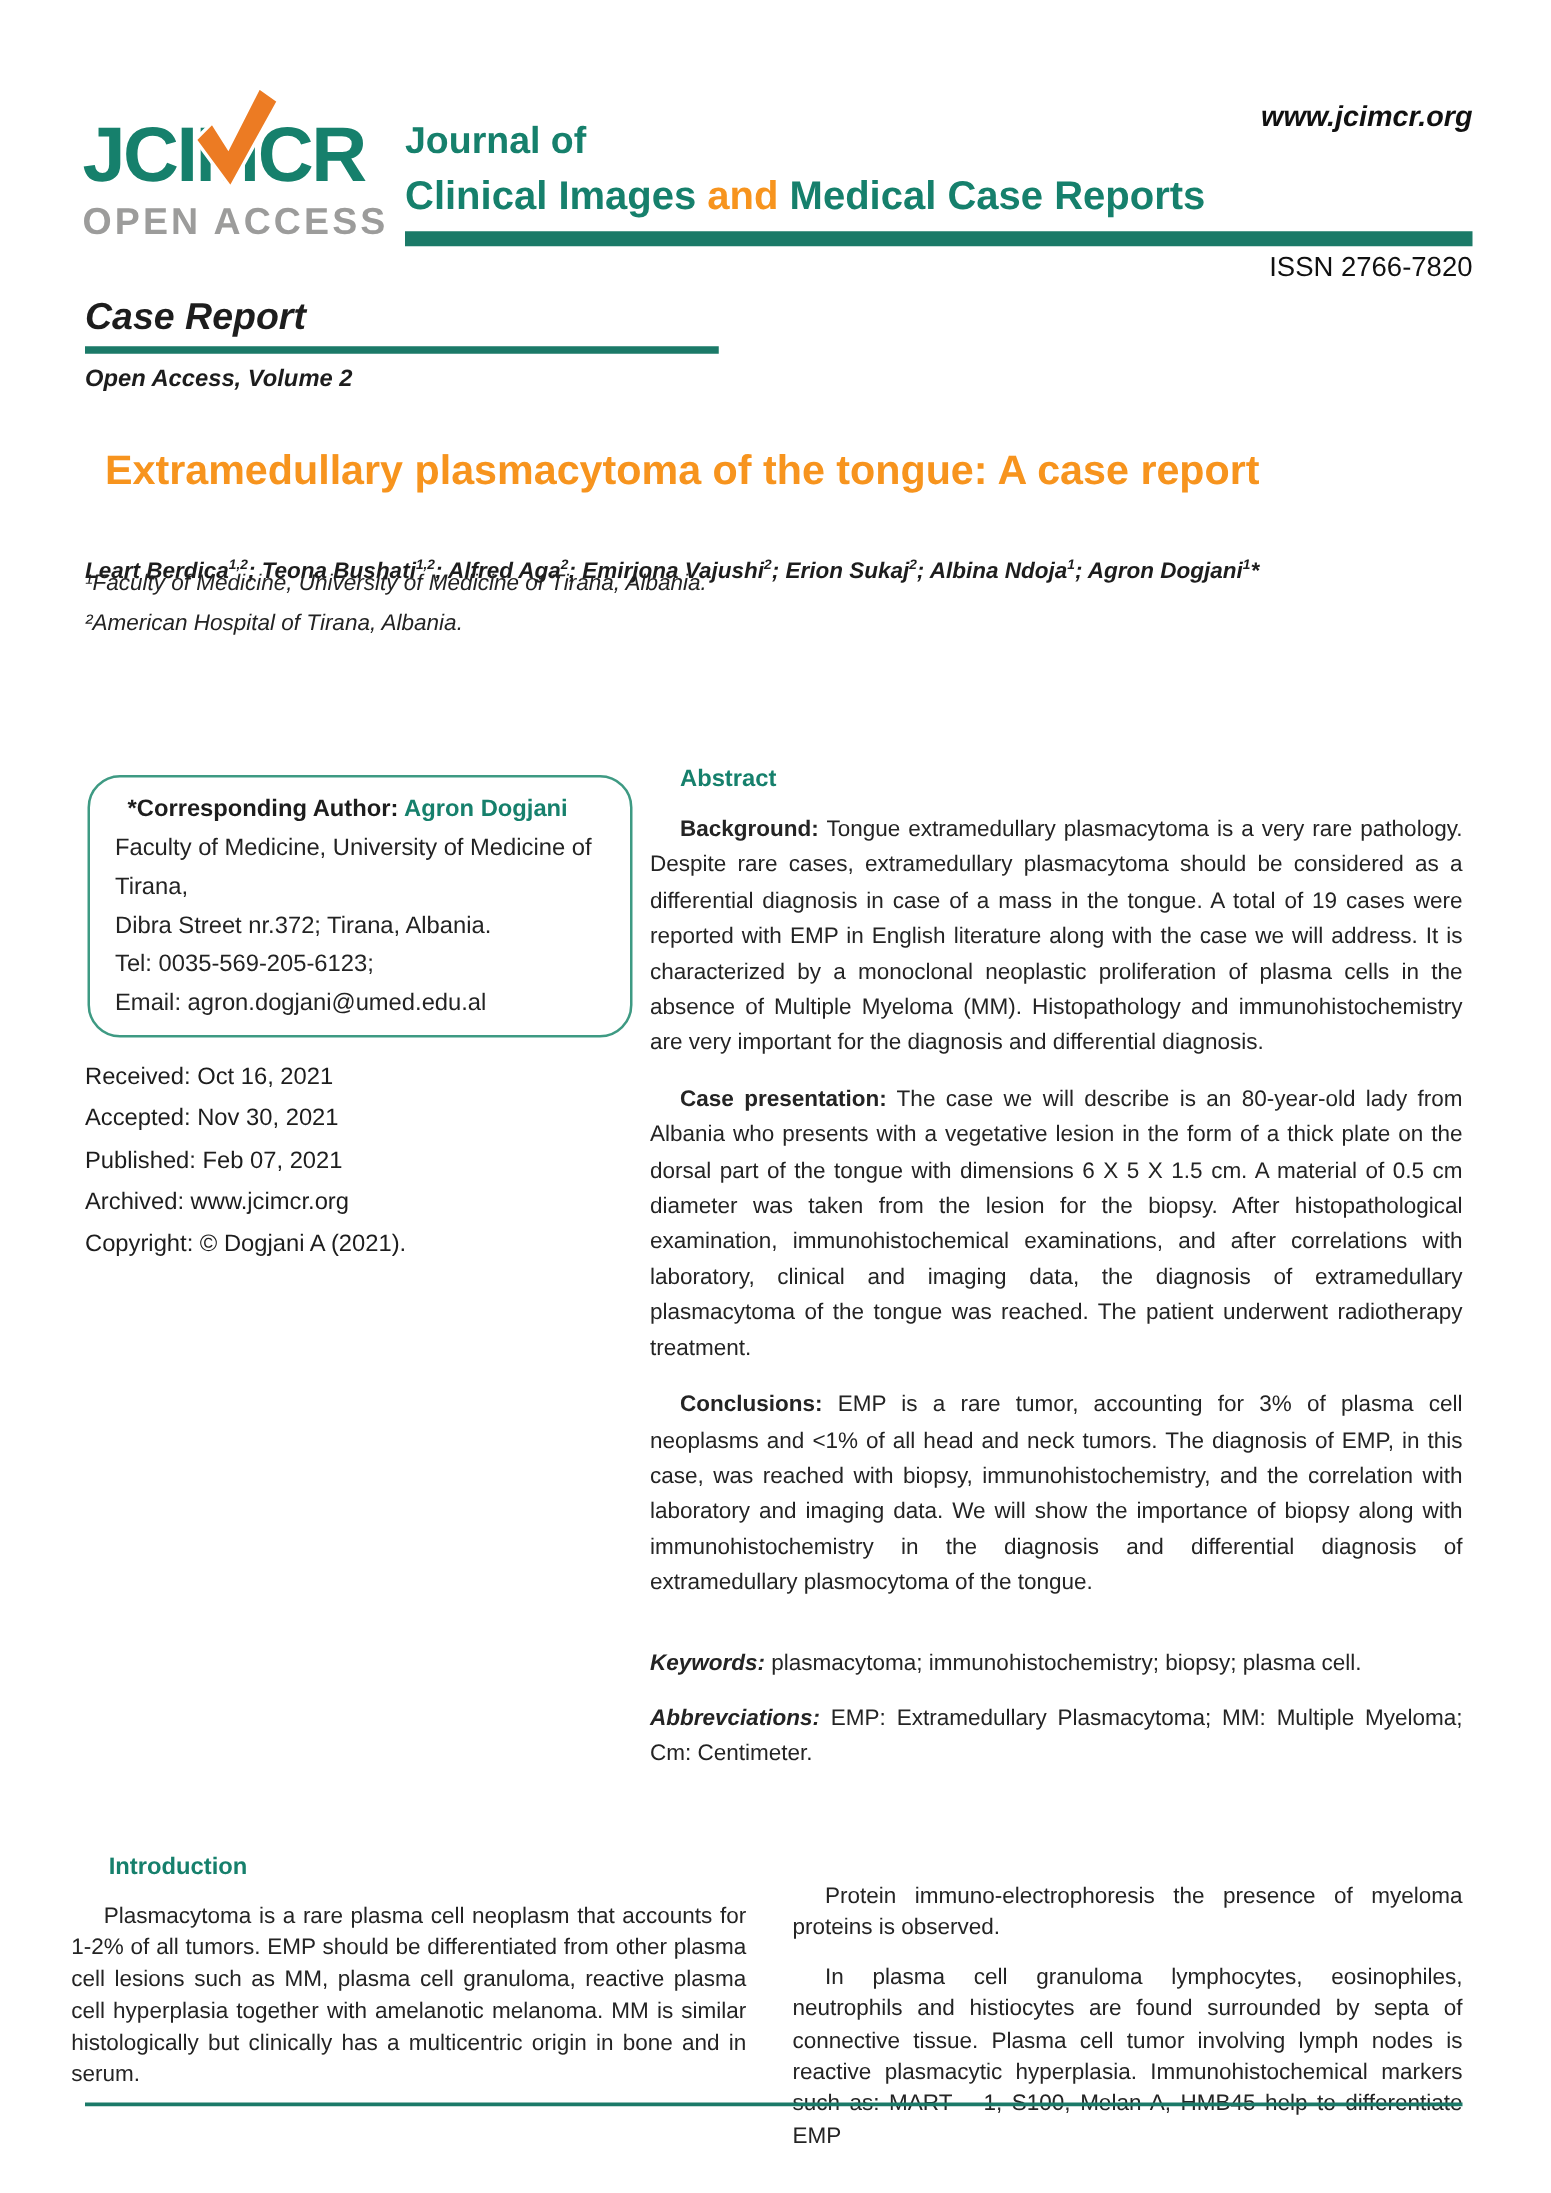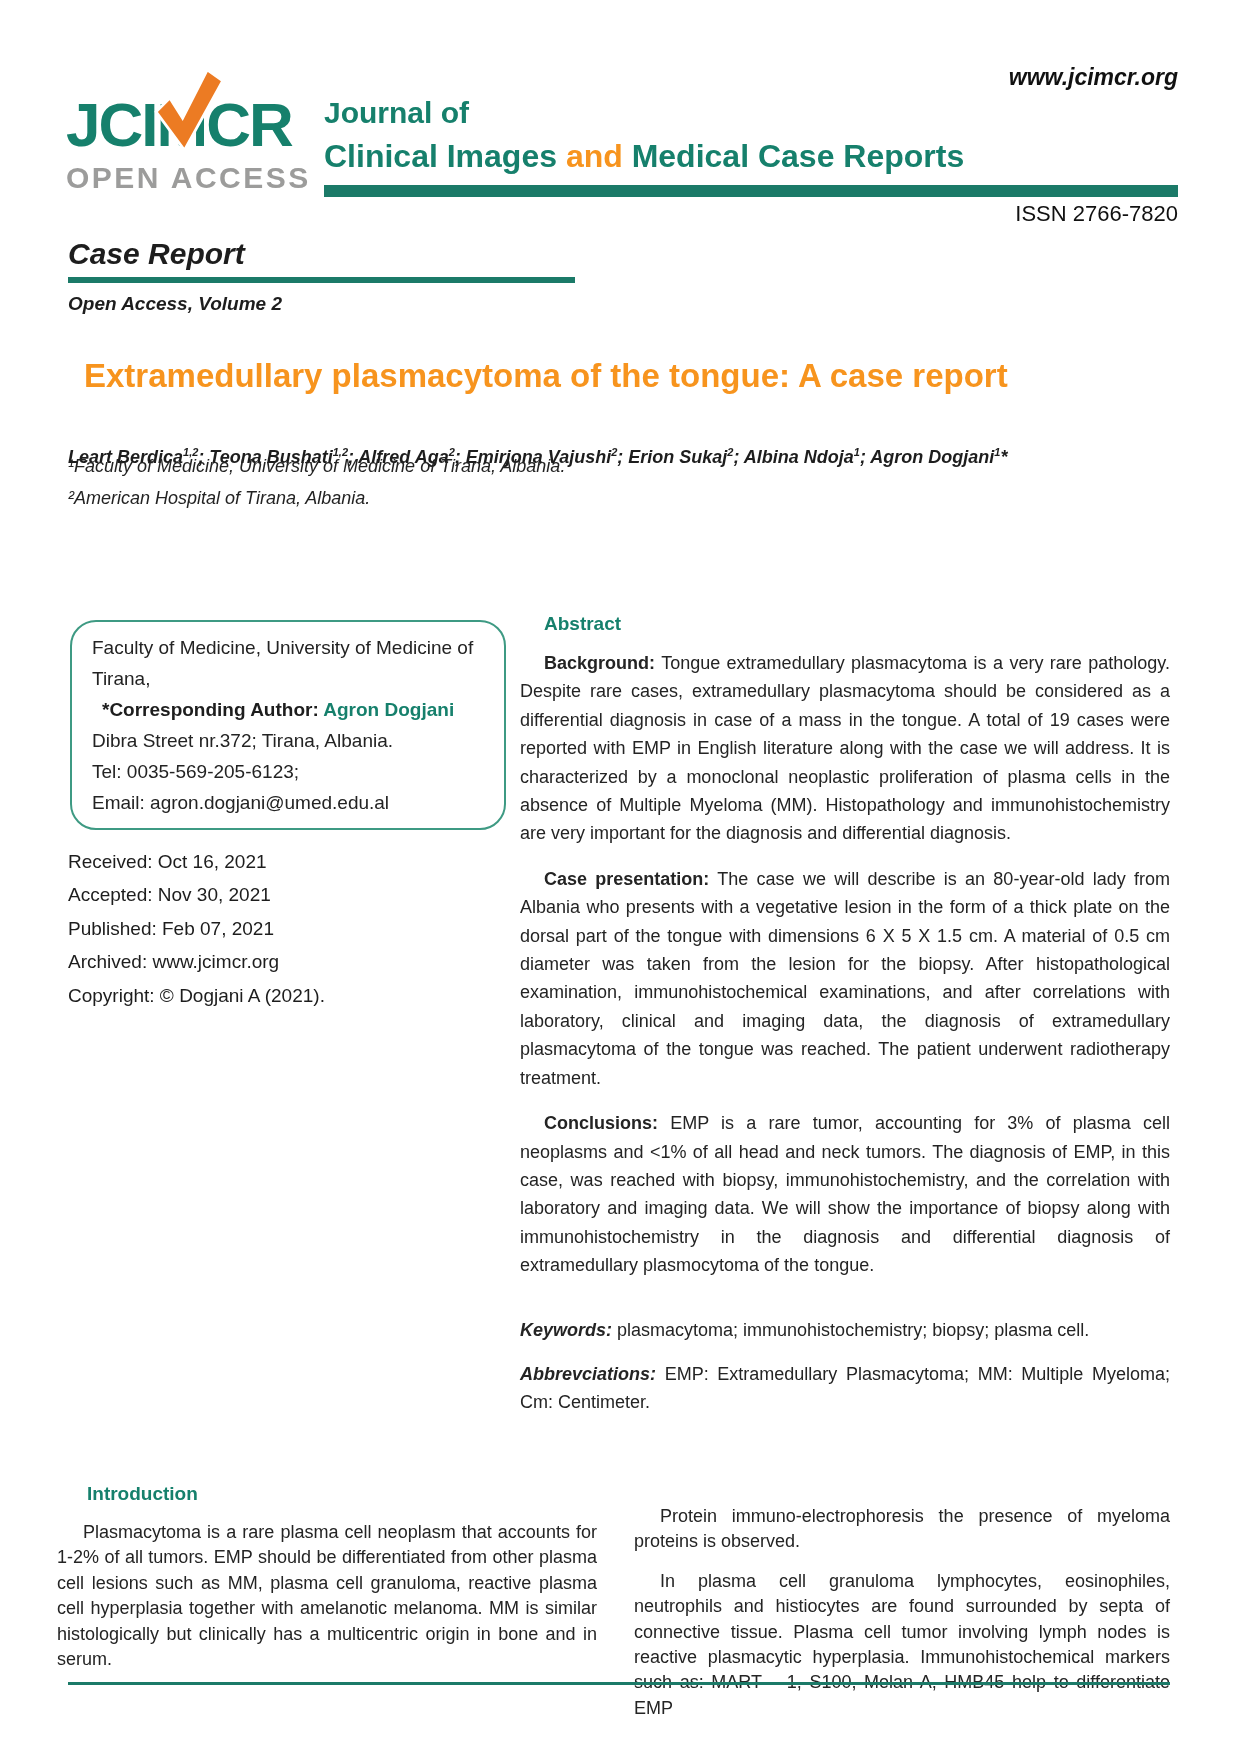--- a/index.html
+++ b/index.html
@@ -1,21 +1,21 @@
 <!DOCTYPE html>
 <html><head>
 <meta charset="utf-8">
 <style>
   html,body{margin:0;padding:0;background:#ffffff;}
   .page{
     position:relative;width:1241px;height:1754px;background:#ffffff;overflow:hidden;
     font-family:"Liberation Sans",sans-serif;color:#232323;
   }
   
-  .site-url{position:absolute;top:64px;right:63px;font-size:23px;font-style:italic;font-weight:bold;color:#111;}
+  .site-url{position:absolute;top:80px;right:63px;font-size:23px;font-style:italic;font-weight:bold;color:#111;}
   .logo{position:absolute;left:66px;top:94px;}
   .logo-main{font-size:62px;font-weight:800;color:#16806C;line-height:1;letter-spacing:-2px;white-space:nowrap;}
   .logo-m-wrap{position:relative;display:inline-block;}
   .logo-check{position:absolute;top:-26px;left:-2px;}
   .logo-sub{font-size:30px;font-weight:800;color:#9C9C9B;letter-spacing:2.5px;margin-top:5px;white-space:nowrap;}
   .journal-block{position:absolute;left:324px;top:96px;color:#16806C;font-weight:bold;white-space:nowrap;}
   .journal-line1{font-size:30px;}
   .journal-line2{font-size:32px;margin-top:8px;}
   .and-orange{color:#F7941E;}
   .title-bar{position:absolute;left:324px;top:185px;width:854px;height:12px;background:#1B7A68;}
@@ -80,22 +80,22 @@
   <div class="case-rule"></div>
   <div class="open-access">Open Access, Volume 2</div>
 
   <h1 class="article-title" style="margin:16px;">Extramedullary plasmacytoma of the tongue: A case report</h1>
 
   <div class="authors"><span>Leart Berdica<sup>1,2</sup></span>; <span>Teona Bushati<sup>1,2</sup></span>; <span>Alfred Aga<sup>2</sup></span>; <span>Emirjona Vajushi<sup>2</sup></span>; <span>Erion Sukaj<sup>2</sup></span>; <span>Albina Ndoja<sup>1</sup></span>; <span>Agron Dogjani<sup>1</sup>*</span></div>
   <div class="affil affil-1">¹Faculty of Medicine, University of Medicine of Tirana, Albania.</div>
   <div class="affil affil-2">²American Hospital of Tirana, Albania.</div>
 
   <div class="corr-box">
+    <div style="text-indent:10px;"><span class="corr-label">*Corresponding Author: </span><span class="corr-name">Agron Dogjani</span></div>
     <div>Faculty of Medicine, University of Medicine of Tirana,</div>
-    <div style="text-indent:10px;"><span class="corr-label">*Corresponding Author: </span><span class="corr-name">Agron Dogjani</span></div>
     <div>Dibra Street nr.372; Tirana, Albania.</div>
     <div>Tel: 0035-569-205-6123;</div>
     <div>Email: agron.dogjani@umed.edu.al</div>
   </div>
 
   <div class="dates">
     <div>Received: Oct 16, 2021</div>
     <div>Accepted: Nov 30, 2021</div>
     <div>Published: Feb 07, 2021</div>
     <div>Archived: www.jcimcr.org</div>

